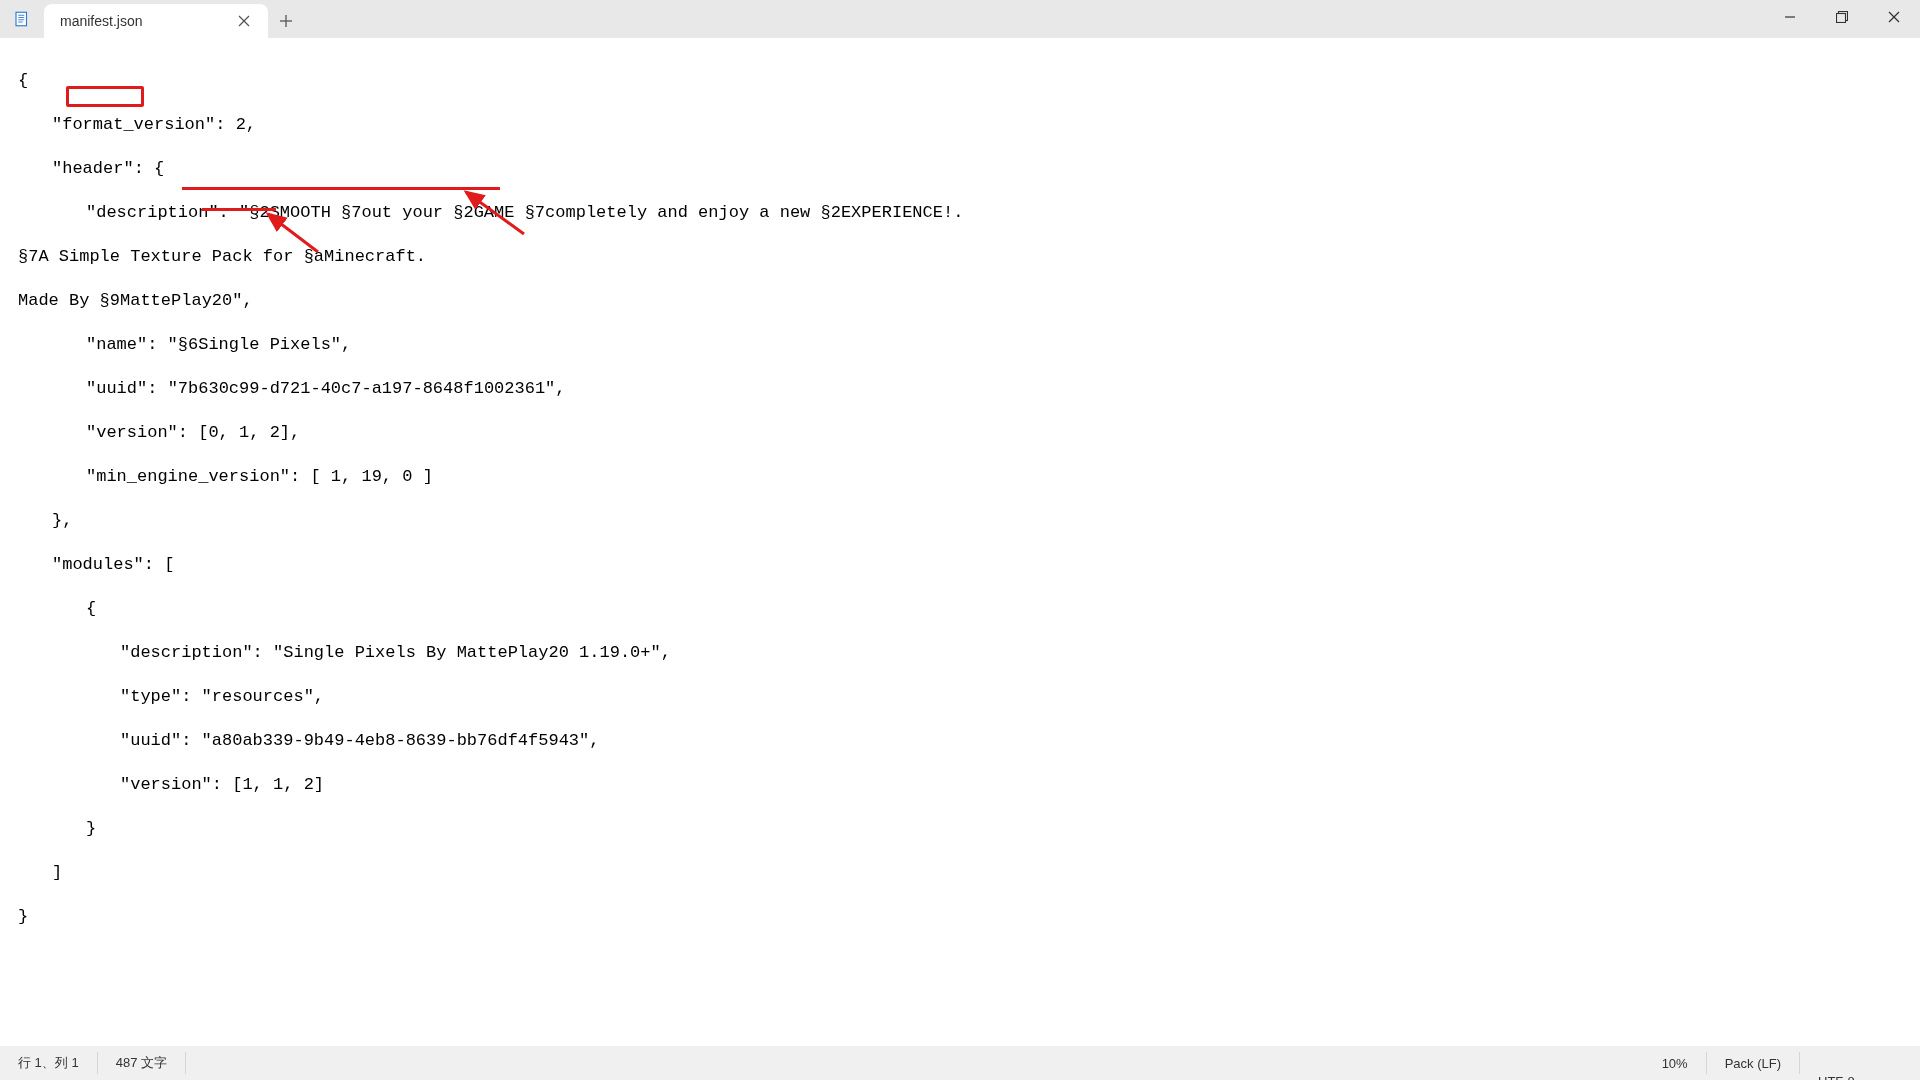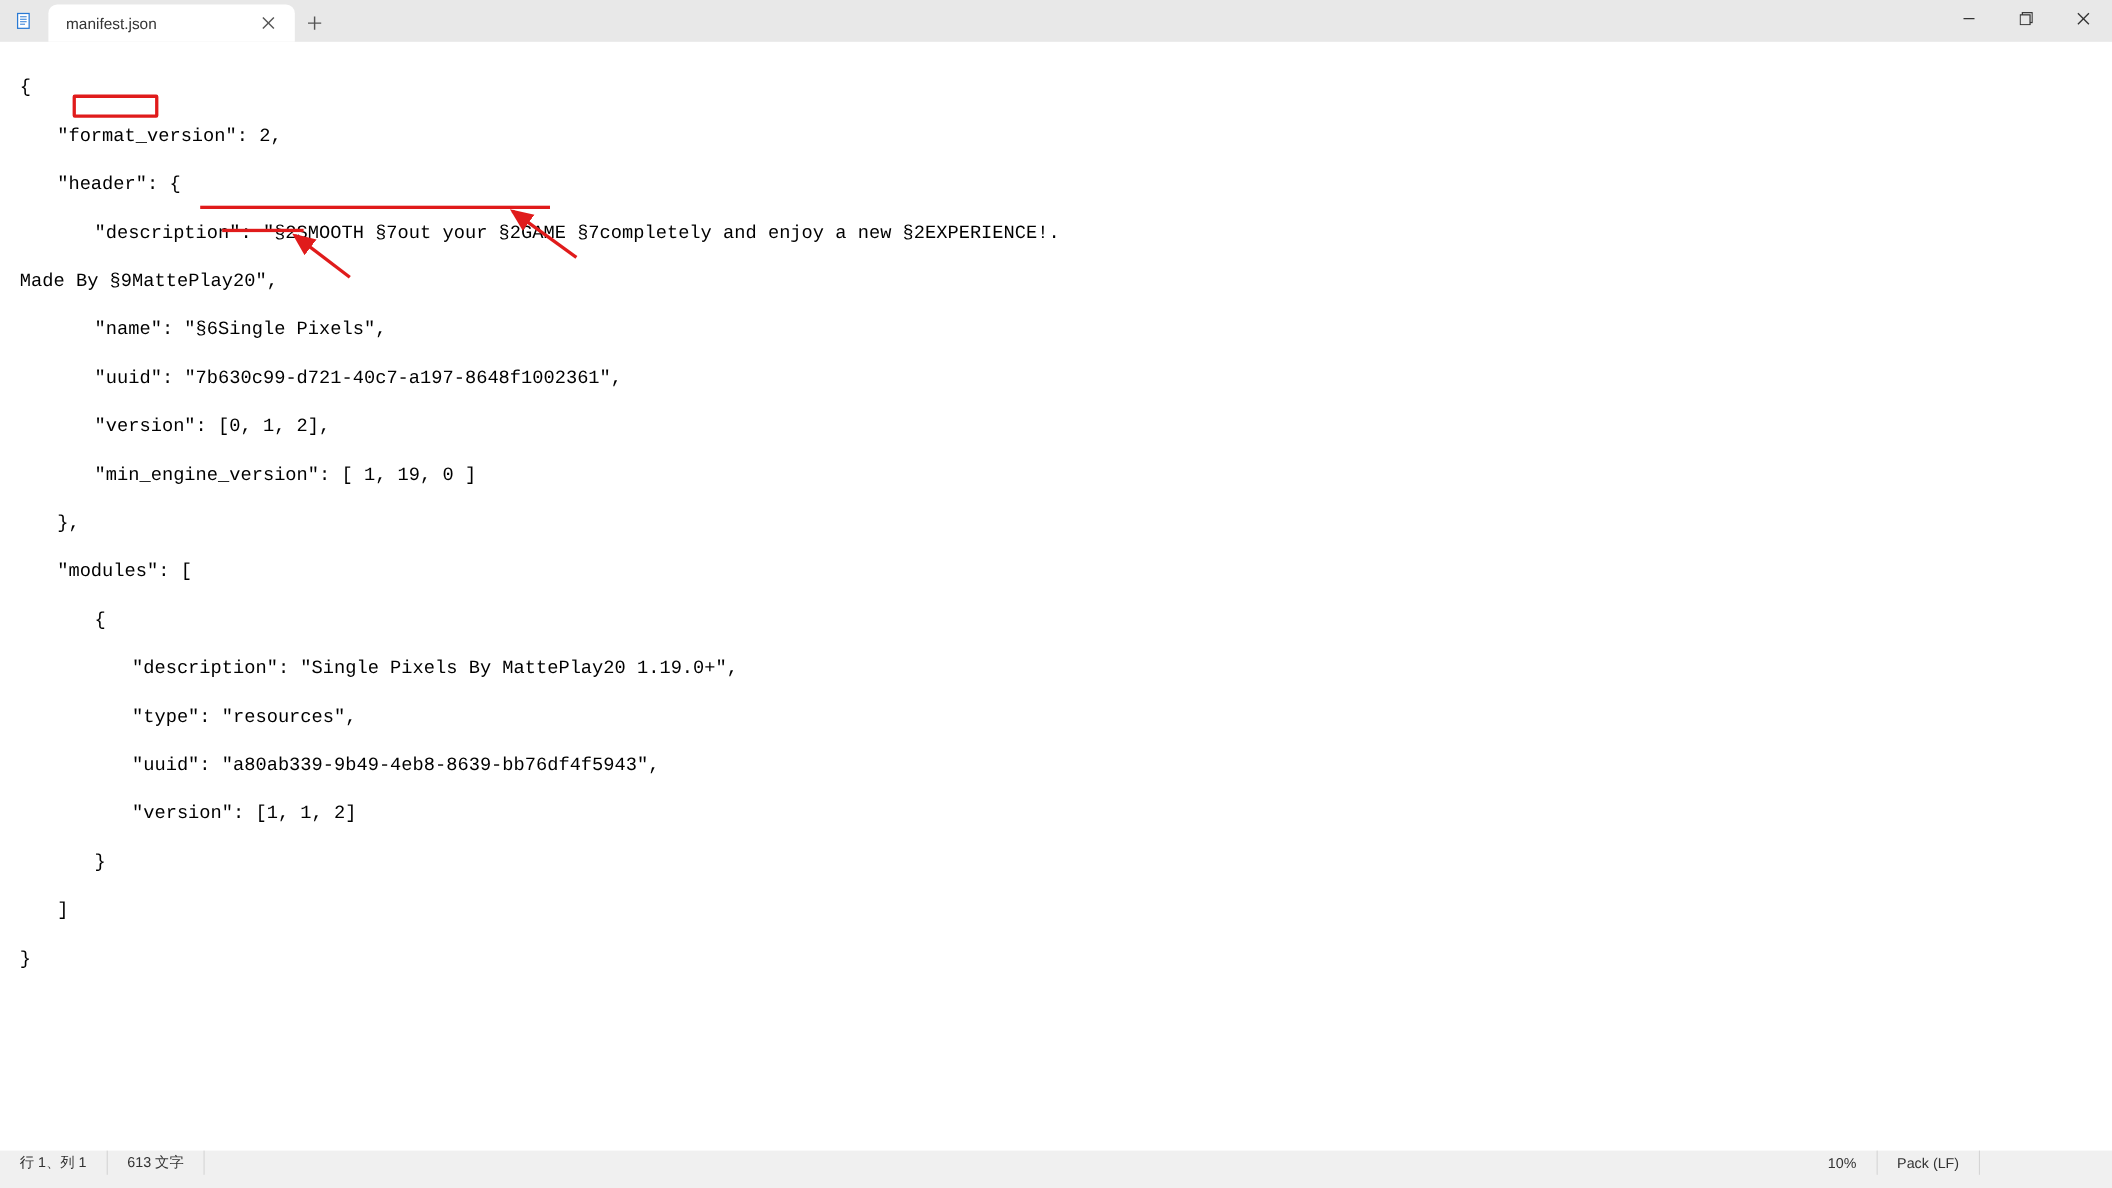--- a/index.html
+++ b/index.html
@@ -38,21 +38,21 @@
 .editor .i2 { padding-left: 68px; }
 .editor .i3 { padding-left: 102px; }
 
 
 .annot-layer { position:absolute; inset:0; pointer-events:none; }
 .red-box { position:absolute; border: 3px solid #e01b1b; border-radius:2px; }
 .red-underline { position:absolute; height: 3px; background: #e01b1b; }
 .arrow { position:absolute; }
 
 
-.statusbar { height: 34px; background: #f0f0f0; display:flex; align-items:flex-start; font-size: 13px; color: #333; }
+.statusbar { height: 34px; background: #f0f0f0; display:flex; align-items:center; font-size: 13px; color: #333; }
 .status-cell { padding: 0 18px; border-right: 1px solid #d5d5d5; height: 22px; display:flex; align-items:center; }
 .status-cell.nb { border-right: none; margin-top: 36px; }
 .statusbar .spacer { flex:1; }
 </style>
 </head>
 <body>
 
 <div class="window">
 
   <div class="titlebar">
@@ -102,20 +102,21 @@
     </div>
   </div>
 
 
   <div class="editor-wrap">
     <div class="editor">
 <span class="line">{</span>
 <span class="line i1">"format_version": 2,</span>
 <span class="line i1"><span>"header"</span><span>: {</span></span>
 <span class="line i2">"description": "§2SMOOTH §7out your §2GAME §7completely and enjoy a new §2EXPERIENCE!.</span>
+<span class="line">§7A Simple Texture Pack for §aMinecraft.</span>
 <span class="line">Made By §9MattePlay20",</span>
 <span class="line i2">"name": "§6Single Pixels",</span>
 <span class="line i2"><span>"uuid": </span><span>"7b630c99-d721-40c7-a197-8648f1002361"</span><span>,</span></span>
 <span class="line i2"><span>"version": </span><span>[0, 1, 2]</span><span>,</span></span>
 <span class="line i2">"min_engine_version": [ 1, 19, 0 ]</span>
 <span class="line i1">},</span>
 <span class="line i1">"modules": [</span>
 <span class="line i2">{</span>
 <span class="line i3">"description": "Single Pixels By MattePlay20 1.19.0+",</span>
 <span class="line i3">"type": "resources",</span>
@@ -145,19 +146,19 @@
               </marker>
             </defs>
           <line x1="60" y1="46" x2="10" y2="8" stroke="#e01b1b" stroke-width="3" marker-end="url(#ah2)"></line>
         </svg>
       </div>
     </div>
   </div>
 
   <div class="statusbar">
     <div class="status-cell">行 1、列 1</div>
-    <div class="status-cell">613 文字</div>
+    <div class="status-cell">487 文字</div>
     <div class="spacer"></div>
     <div class="status-cell">10%</div>
     <div class="status-cell">Pack (LF)</div>
     <div class="status-cell nb" style="min-width:120px">UTF-8</div>
   </div>
 </div>
 
 </body></html>

